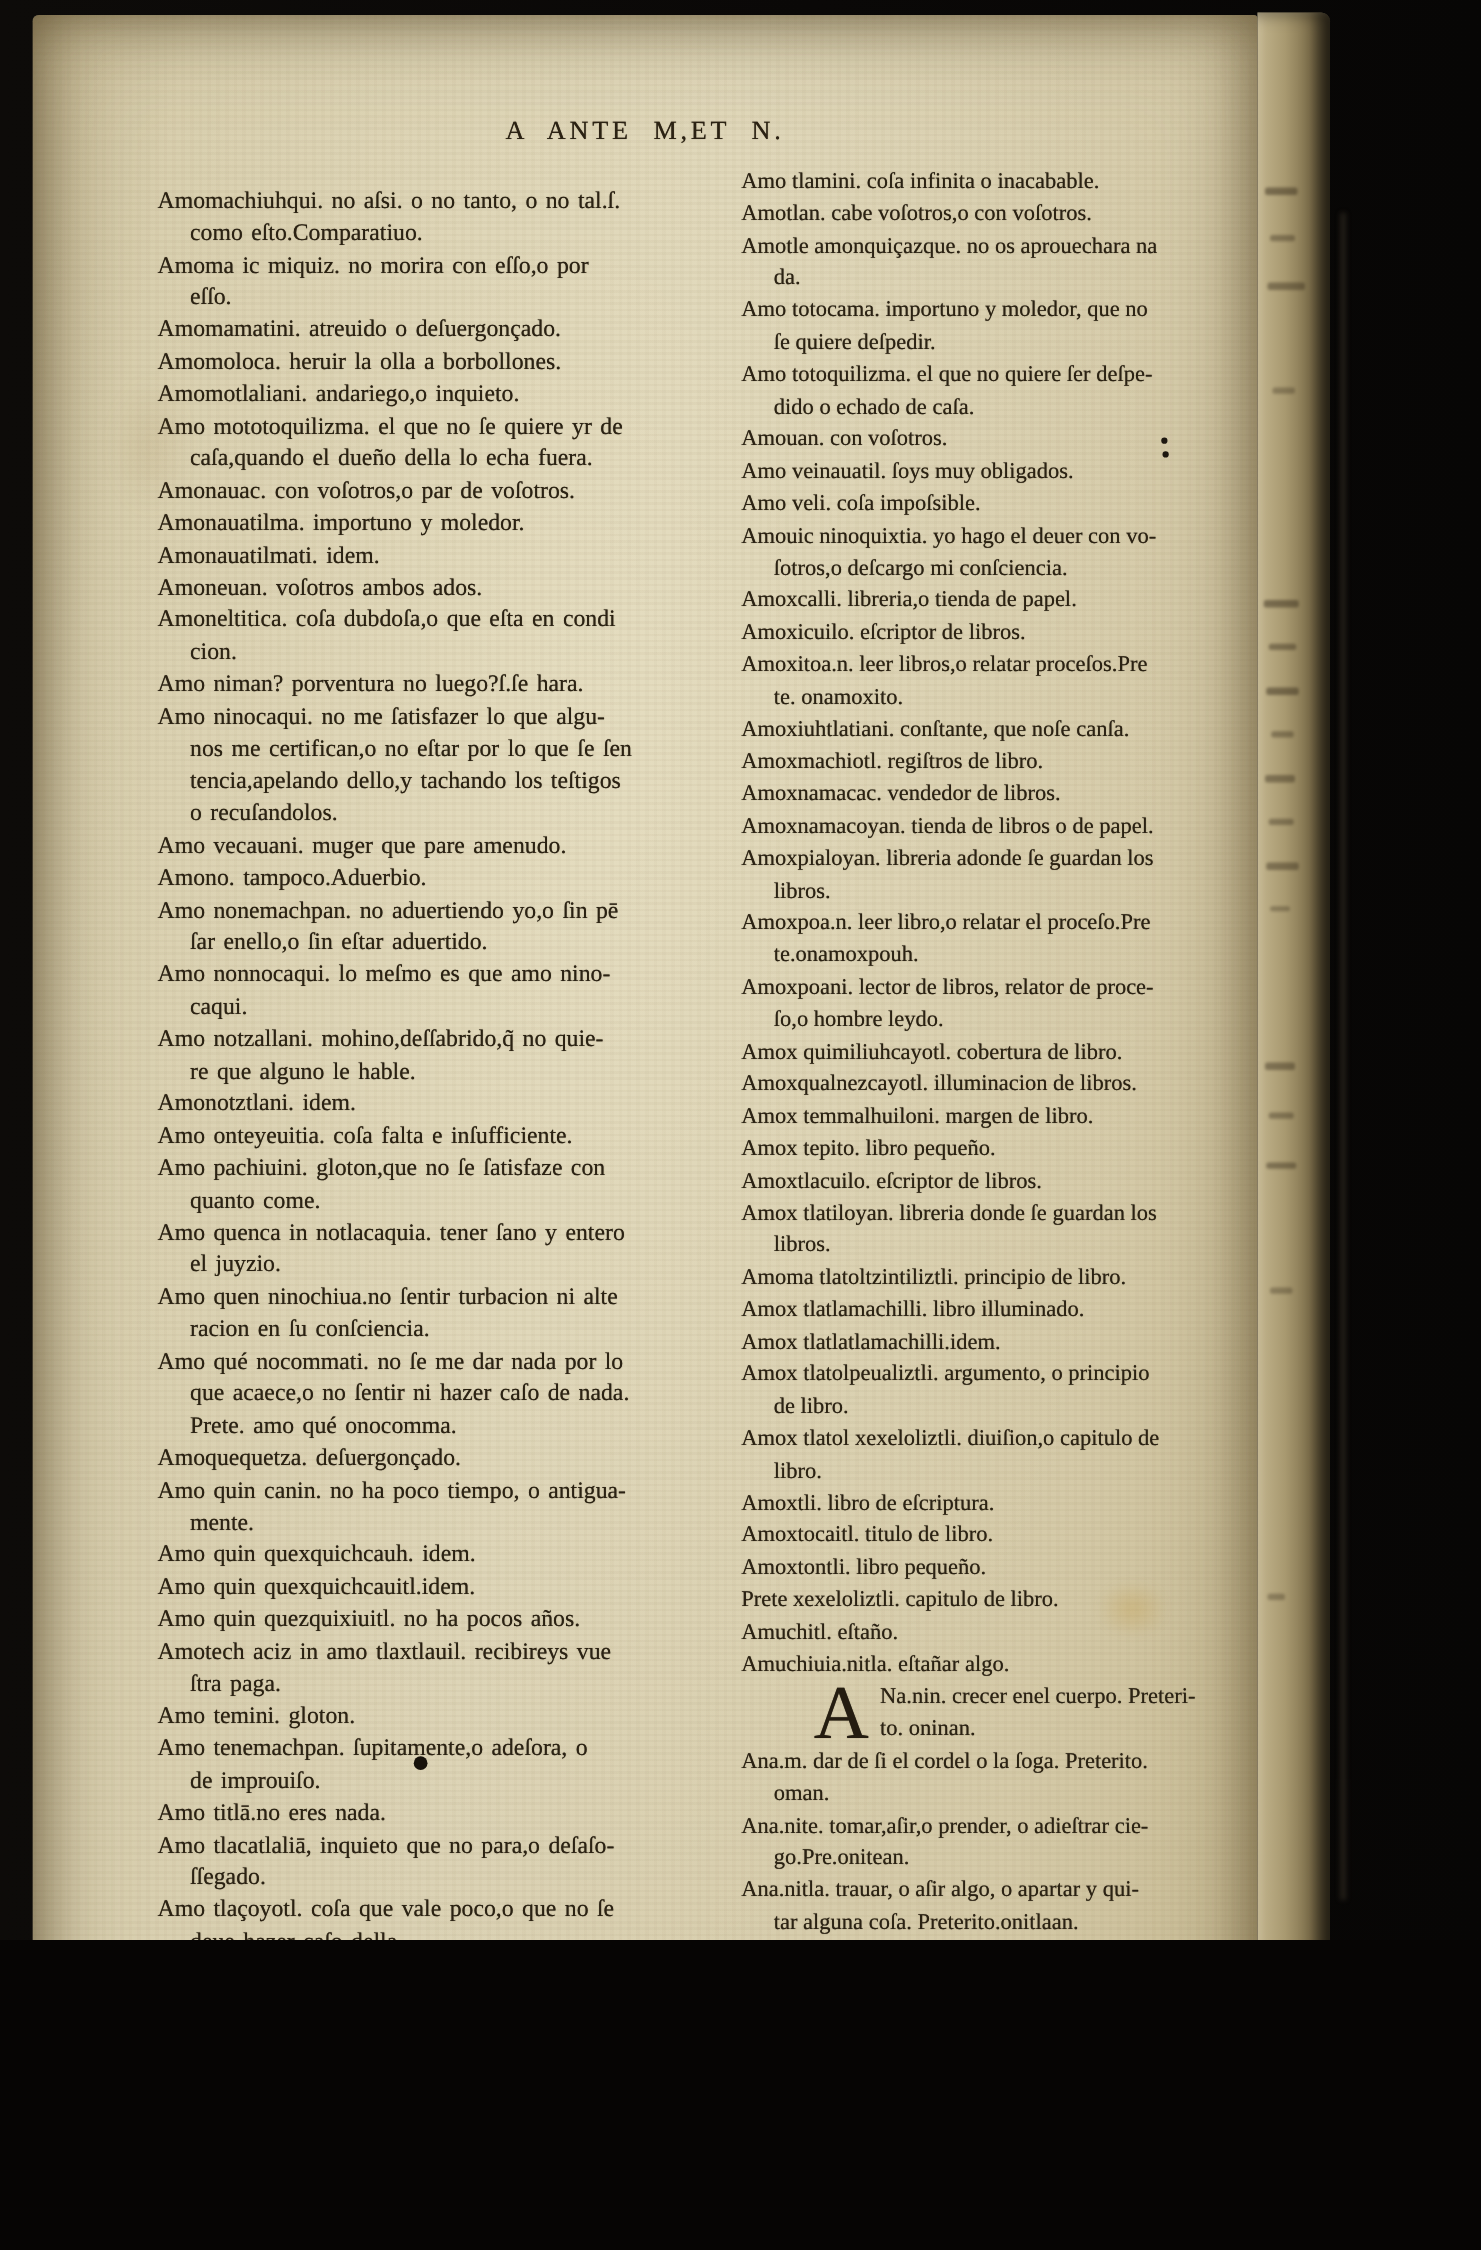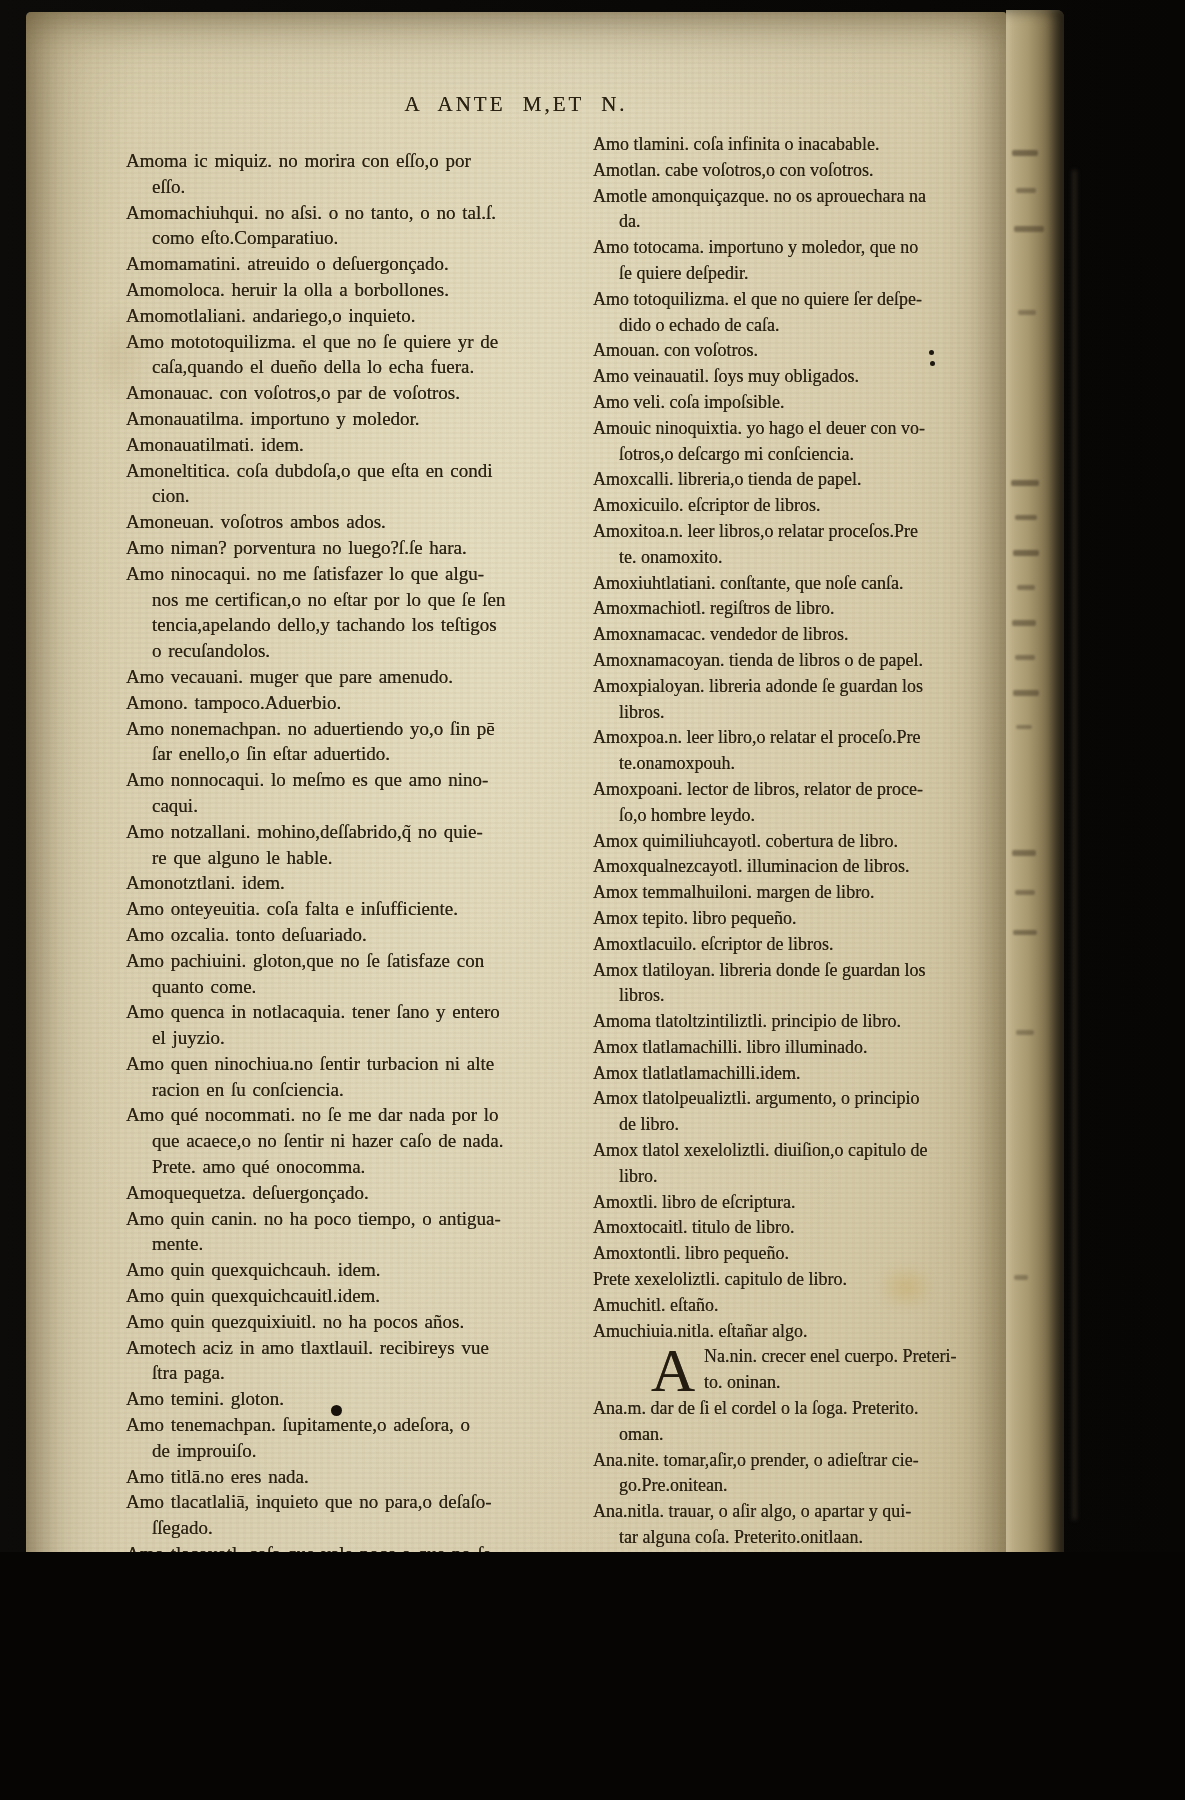--- a/index.html
+++ b/index.html
@@ -74,51 +74,50 @@
 </style>
 </head>
 <body>
 
 <div class="stage">
 
   <div class="page">
     <div class="running-head">A ANTE M,ET N.</div>
 
     <div class="col col-left" id="col-left">
+        <div class="entry"><span class="etext">Amomachiuhqui. no aſsi. o no tanto, o no tal.ſ.
+como eſto.Comparatiuo.</span></div>
         <div class="entry"><span class="etext">Amoma ic miquiz. no morira con eſſo,o por
 eſſo.</span></div>
-        <div class="entry"><span class="etext">Amomachiuhqui. no aſsi. o no tanto, o no tal.ſ.
-como eſto.Comparatiuo.</span></div>
         <div class="entry"><span class="etext">Amomamatini. atreuido o deſuergonçado.</span></div>
         <div class="entry"><span class="etext">Amomoloca. heruir la olla a borbollones.</span></div>
         <div class="entry"><span class="etext">Amomotlaliani. andariego,o inquieto.</span></div>
         <div class="entry"><span class="etext">Amo mototoquilizma. el que no ſe quiere yr de
 caſa,quando el dueño della lo echa fuera.</span></div>
         <div class="entry"><span class="etext">Amonauac. con voſotros,o par de voſotros.</span></div>
         <div class="entry"><span class="etext">Amonauatilma. importuno y moledor.</span></div>
         <div class="entry"><span class="etext">Amonauatilmati. idem.</span></div>
+        <div class="entry"><span class="etext">Amoneuan. voſotros ambos ados.</span></div>
         <div class="entry"><span class="etext">Amoneltitica. coſa dubdoſa,o que eſta en condi
 cion.</span></div>
-        <div class="entry"><span class="etext">Amoneuan. voſotros ambos ados.</span></div>
         <div class="entry"><span class="etext">Amo niman? porventura no luego?ſ.ſe hara.</span></div>
         <div class="entry"><span class="etext">Amo ninocaqui. no me ſatisfazer lo que algu-
 nos me certifican,o no eſtar por lo que ſe ſen
 tencia,apelando dello,y tachando los teſtigos
 o recuſandolos.</span></div>
         <div class="entry"><span class="etext">Amo vecauani. muger que pare amenudo.</span></div>
         <div class="entry"><span class="etext">Amono. tampoco.Aduerbio.</span></div>
         <div class="entry"><span class="etext">Amo nonemachpan. no aduertiendo yo,o ſin pē
 ſar enello,o ſin eſtar aduertido.</span></div>
         <div class="entry"><span class="etext">Amo nonnocaqui. lo meſmo es que amo nino-
 caqui.</span></div>
         <div class="entry"><span class="etext">Amo notzallani. mohino,deſſabrido,q̃ no quie-
 re que alguno le hable.</span></div>
         <div class="entry"><span class="etext">Amonotztlani. idem.</span></div>
         <div class="entry"><span class="etext">Amo onteyeuitia. coſa falta e inſufficiente.</span></div>
-        <div class="entry"><span class="etext">Amo ozcalia. tonto deſuariado.</span></div>
         <div class="entry"><span class="etext">Amo pachiuini. gloton,que no ſe ſatisfaze con
 quanto come.</span></div>
         <div class="entry"><span class="etext">Amo quenca in notlacaquia. tener ſano y entero
 el juyzio.</span></div>
         <div class="entry"><span class="etext">Amo quen ninochiua.no ſentir turbacion ni alte
 racion en ſu conſciencia.</span></div>
         <div class="entry"><span class="etext">Amo qué nocommati. no ſe me dar nada por lo
 que acaece,o no ſentir ni hazer caſo de nada.
 Prete. amo qué onocomma.</span></div>
         <div class="entry"><span class="etext">Amoquequetza. deſuergonçado.</span></div>

